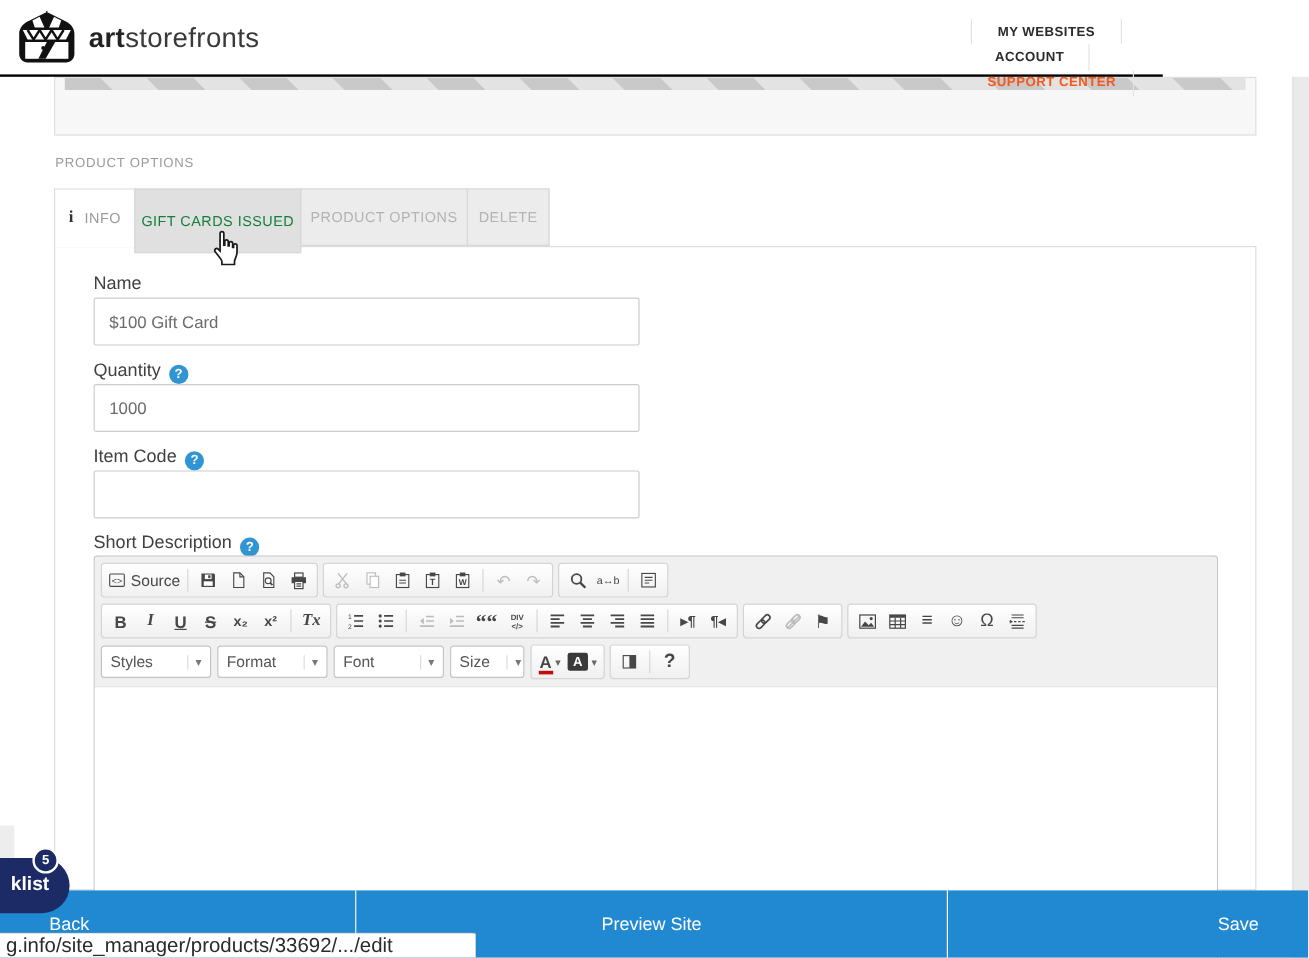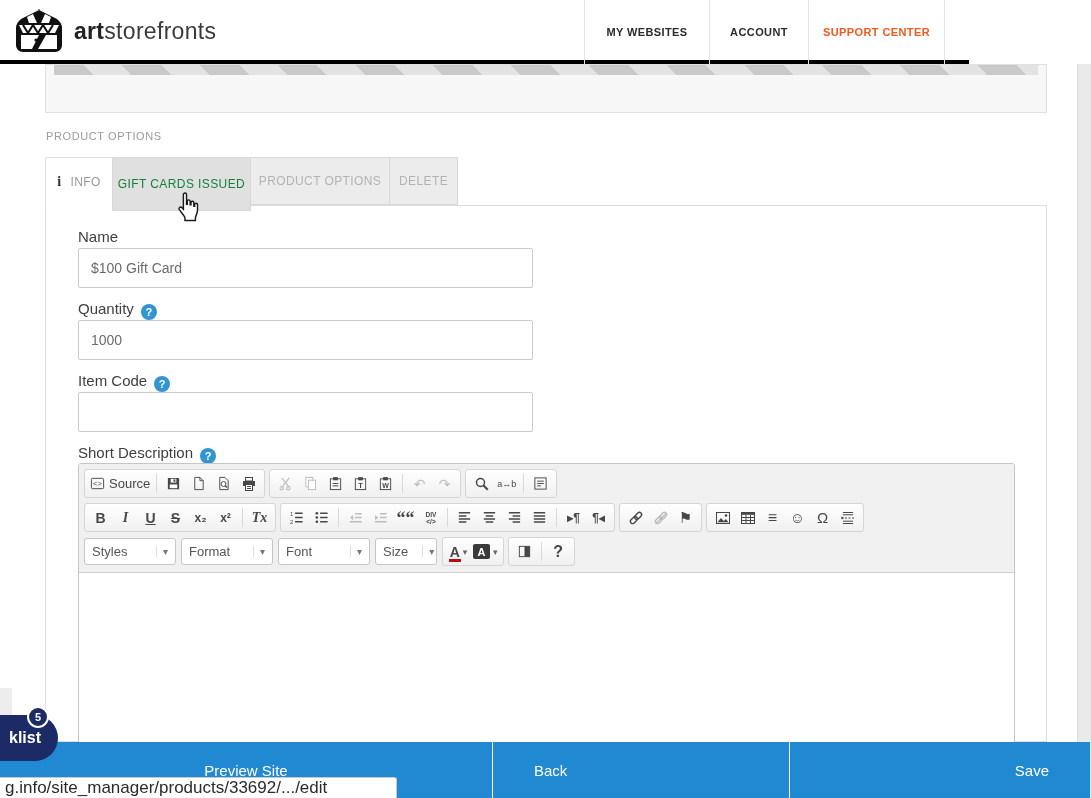--- a/index.html
+++ b/index.html
@@ -1,26 +1,26 @@
 <!DOCTYPE html>
 <html><head>
 <meta charset="utf-8">
 <style>
   * { box-sizing: border-box; margin: 0; padding: 0; }
   html,body { width:1091px; height:798px; overflow:hidden; background:#fff;
     font-family:"Liberation Sans", sans-serif; }
 
   
   #header { position:absolute; left:0; top:0; width:969px; height:64px; background:#fff;
-    border-bottom:4px solid #000000; z-index:40; }
+    border-bottom:2px solid #000000; z-index:40; }
   #logo { position:absolute; left:14px; top:9px; display:flex; align-items:center; }
   #wordmark { font-size:23px; color:#222; margin-left:10px; letter-spacing:.3px; }
   #wordmark b { font-weight:700; }
   #wordmark span.lite { font-weight:400; color:#3a3a3a; }
-  #nav { position:absolute; right:24px; top:0; height:64px; display:flex; }
+  #nav { position:absolute; right:24px; top:16px; height:64px; display:flex;flex-direction:column; }
   .nav-item { height:64px; display:flex; align-items:center; justify-content:center;
     font-size:11px; font-weight:700; letter-spacing:.4px; color:#2b2b2b;
     border-right:1px solid #e3e3e3; cursor:pointer; }
   .nav-item:first-child { border-left:1px solid #e3e3e3; }
   .nav-item.hl { color:#f4581c; }
 
   
   #scrollbar { position:absolute; right:0; top:64px; width:14px; height:734px;
     background:#eaeaea; border-left:1px solid #dcdcdc; z-index:35; }
 
@@ -524,21 +524,21 @@
         </span>
       </div>
 
     </div>
     <div id="editor-body"></div>
   </div>
 </div>
 
 <div id="widget-edge"></div>
 <div id="footer">
+  <div class="f-sec" id="f-back">Back</div>
   <div class="f-sec" id="f-preview">Preview Site</div>
-  <div class="f-sec" id="f-back">Back</div>
   <div class="f-sec" id="f-save">Save</div>
 </div>
 
 <div id="badge-pill">klist</div>
 <div id="badge-count">5</div>
 
 <div id="statusbar">g.info/site_manager/products/33692/.../edit</div>
 
 </body></html>

